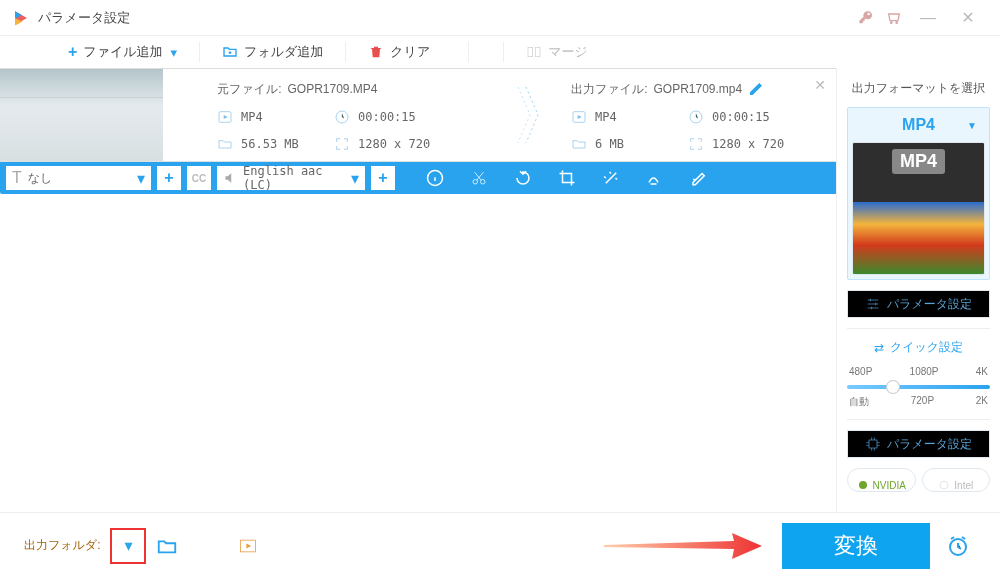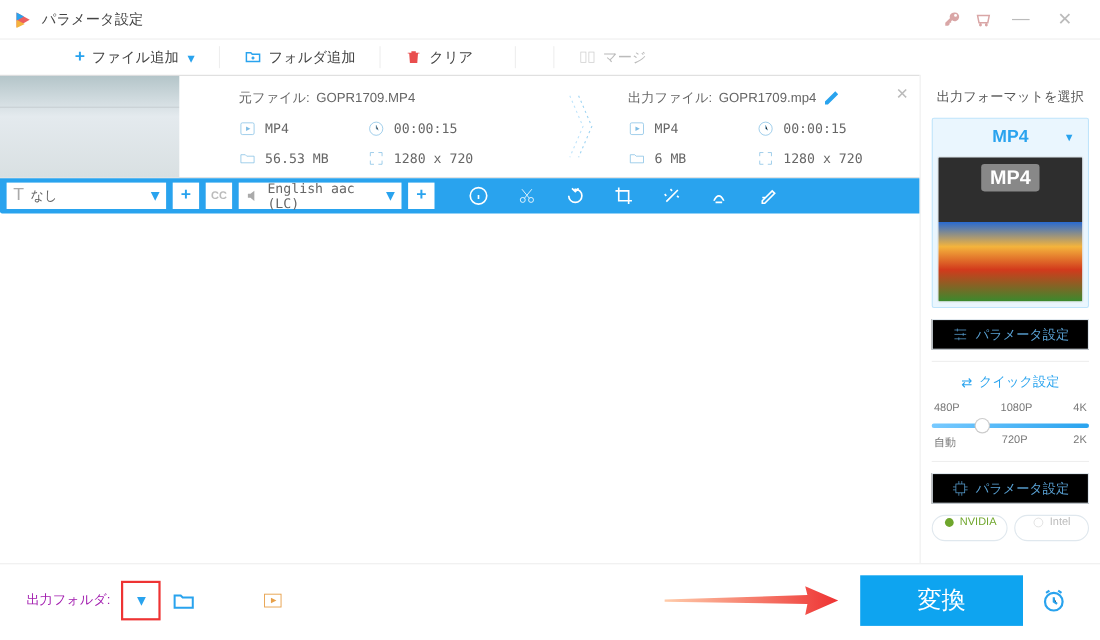--- a/index.html
+++ b/index.html
@@ -42,24 +42,24 @@
   .fmt-select { height: 26px; display: flex; align-items: center; justify-content: center; color: #29a3ee; font-weight: bold; cursor: pointer; position: relative; }
   .fmt-select::after { content:"▼"; position:absolute; right:8px; color:#29a3ee; font-size:10px; }
   .fmt-preview { width: 100%; aspect-ratio: 1/1; margin-top: 4px; background: linear-gradient(180deg,#2e2e2e 0,#2e2e2e 45%, #2a6bd0 45%, #f4b43c 62%, #d23a1c 78%, #3a8a2d 100%); border: 1px solid #dfe7ec; border-radius: 2px; display: flex; align-items:flex-start; justify-content:center; padding-top:6px; }
   .mp4-label { background:#888; border-radius:3px; color:#fff; font-weight:bold; padding:2px 8px; font-size:18px; }
   .param-btn, .gpu-btn { height: 28px; border: 1px solid #e0e8ee; display: flex; align-items: center; justify-content: center; gap: 6px; font-size: 12px; color: #5aa3d6; background: #000000; cursor: pointer; }
   .quick-title { font-size: 12px; color: #29a3ee; display: flex; align-items: center; justify-content: center; gap: 6px; }
   .quick-row { display: flex; justify-content: space-between; font-size: 10px; color: #777; padding: 0 2px; }
   .quick-bar { width: 100%; height: 4px; background: linear-gradient(90deg,#78caff,#29a3ee); border-radius: 2px; position: relative; }
   .quick-ball { position: absolute; top: -4px; left: 28%; width: 12px; height: 12px; background: #fff; border-radius: 50%; box-shadow: 0 0 0 1px #ccc; }
   .gpu-logos { display: flex; gap: 6px; }
-  .gpu-tag { flex:1; height:24px; border:1px solid #e0e8ee; border-radius:12px; display:flex; align-items:flex-start; justify-content:center; font-size:10px; color:#6fa62c; gap:4px; }
+  .gpu-tag { flex:1; height:24px; border:1px solid #e0e8ee; border-radius:12px; display:flex; align-items:flex-end; justify-content:center; font-size:10px; color:#6fa62c; gap:4px; }
   .gpu-tag.intel { color:#bbb; }
   .bottom { height: 66px; border-top: 1px solid #eee; display: flex; align-items: center; padding: 0 24px; gap: 10px; position: relative; }
-  .out-label { font-size: 12px; color: #a21caf; }
+  .out-label { font-size: 12px; color: #a16207; }
   .out-input { width: 434px; height: 24px; border: 1px solid #ccc; display: flex; align-items: center; padding: 0 6px; font-size: 12px; font-family: monospace; color: #444; }
   .redbox { border: 2px solid #e33; width: 36px; height: 36px; display: flex; align-items: center; justify-content: center; color: #29a3ee; cursor: pointer; }
   .folder-ic { color: #29a3ee; cursor: pointer; }
   .arrow-overlay { position: absolute; left: 604px; top: 18px; pointer-events: none; }
   .convert-btn { width: 148px; height: 46px; background: #0ea4f0; color: #fff; font-size: 22px; display: flex; align-items: center; justify-content: center; margin-left: auto; cursor: pointer; }
   .clock-btn { width: 36px; height: 36px; color: #29a3ee; display: flex; align-items: center; justify-content: center; cursor: pointer; }
   svg.ic { width: 16px; height: 16px; }
 </style>
 </head>
 <body>

